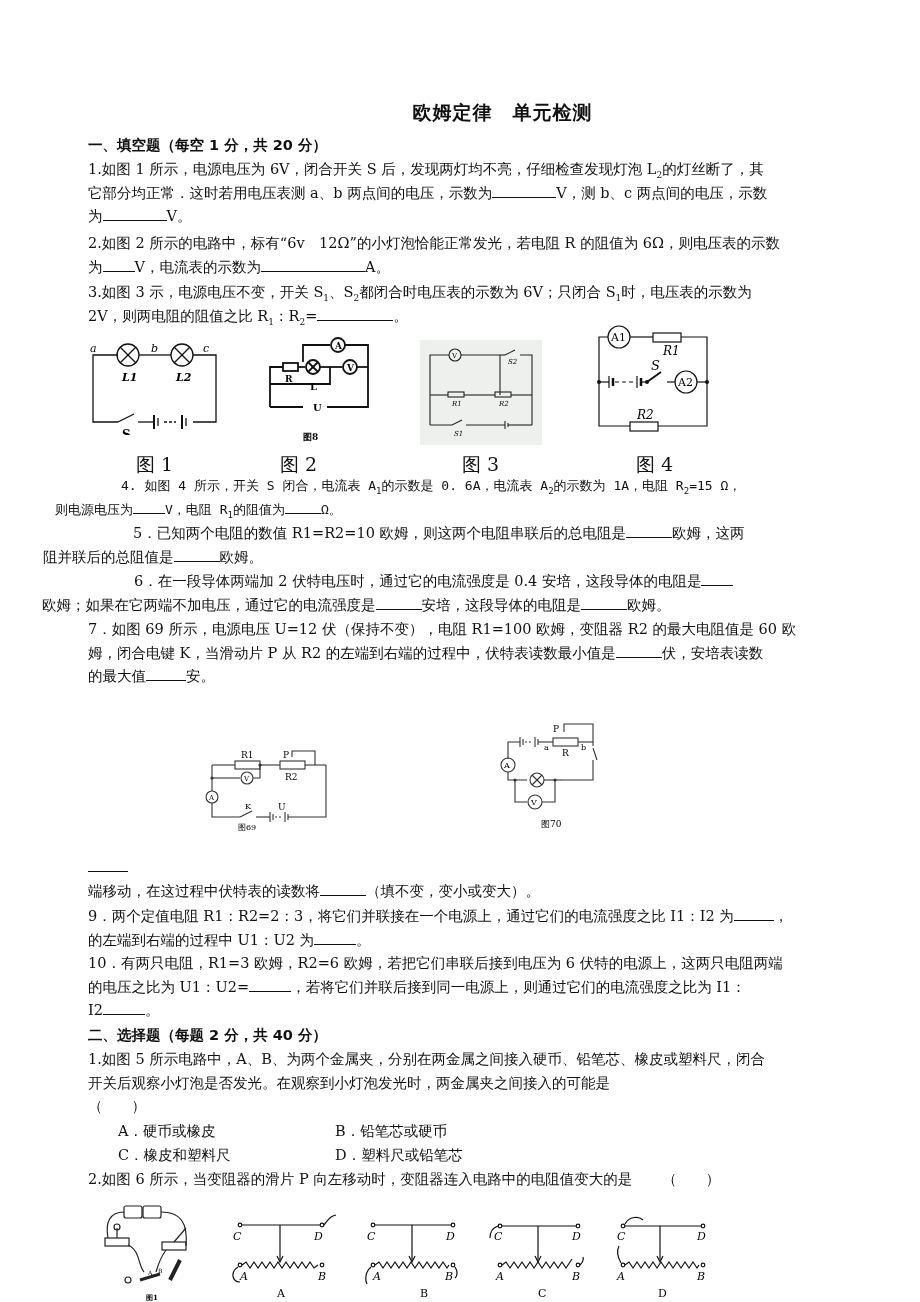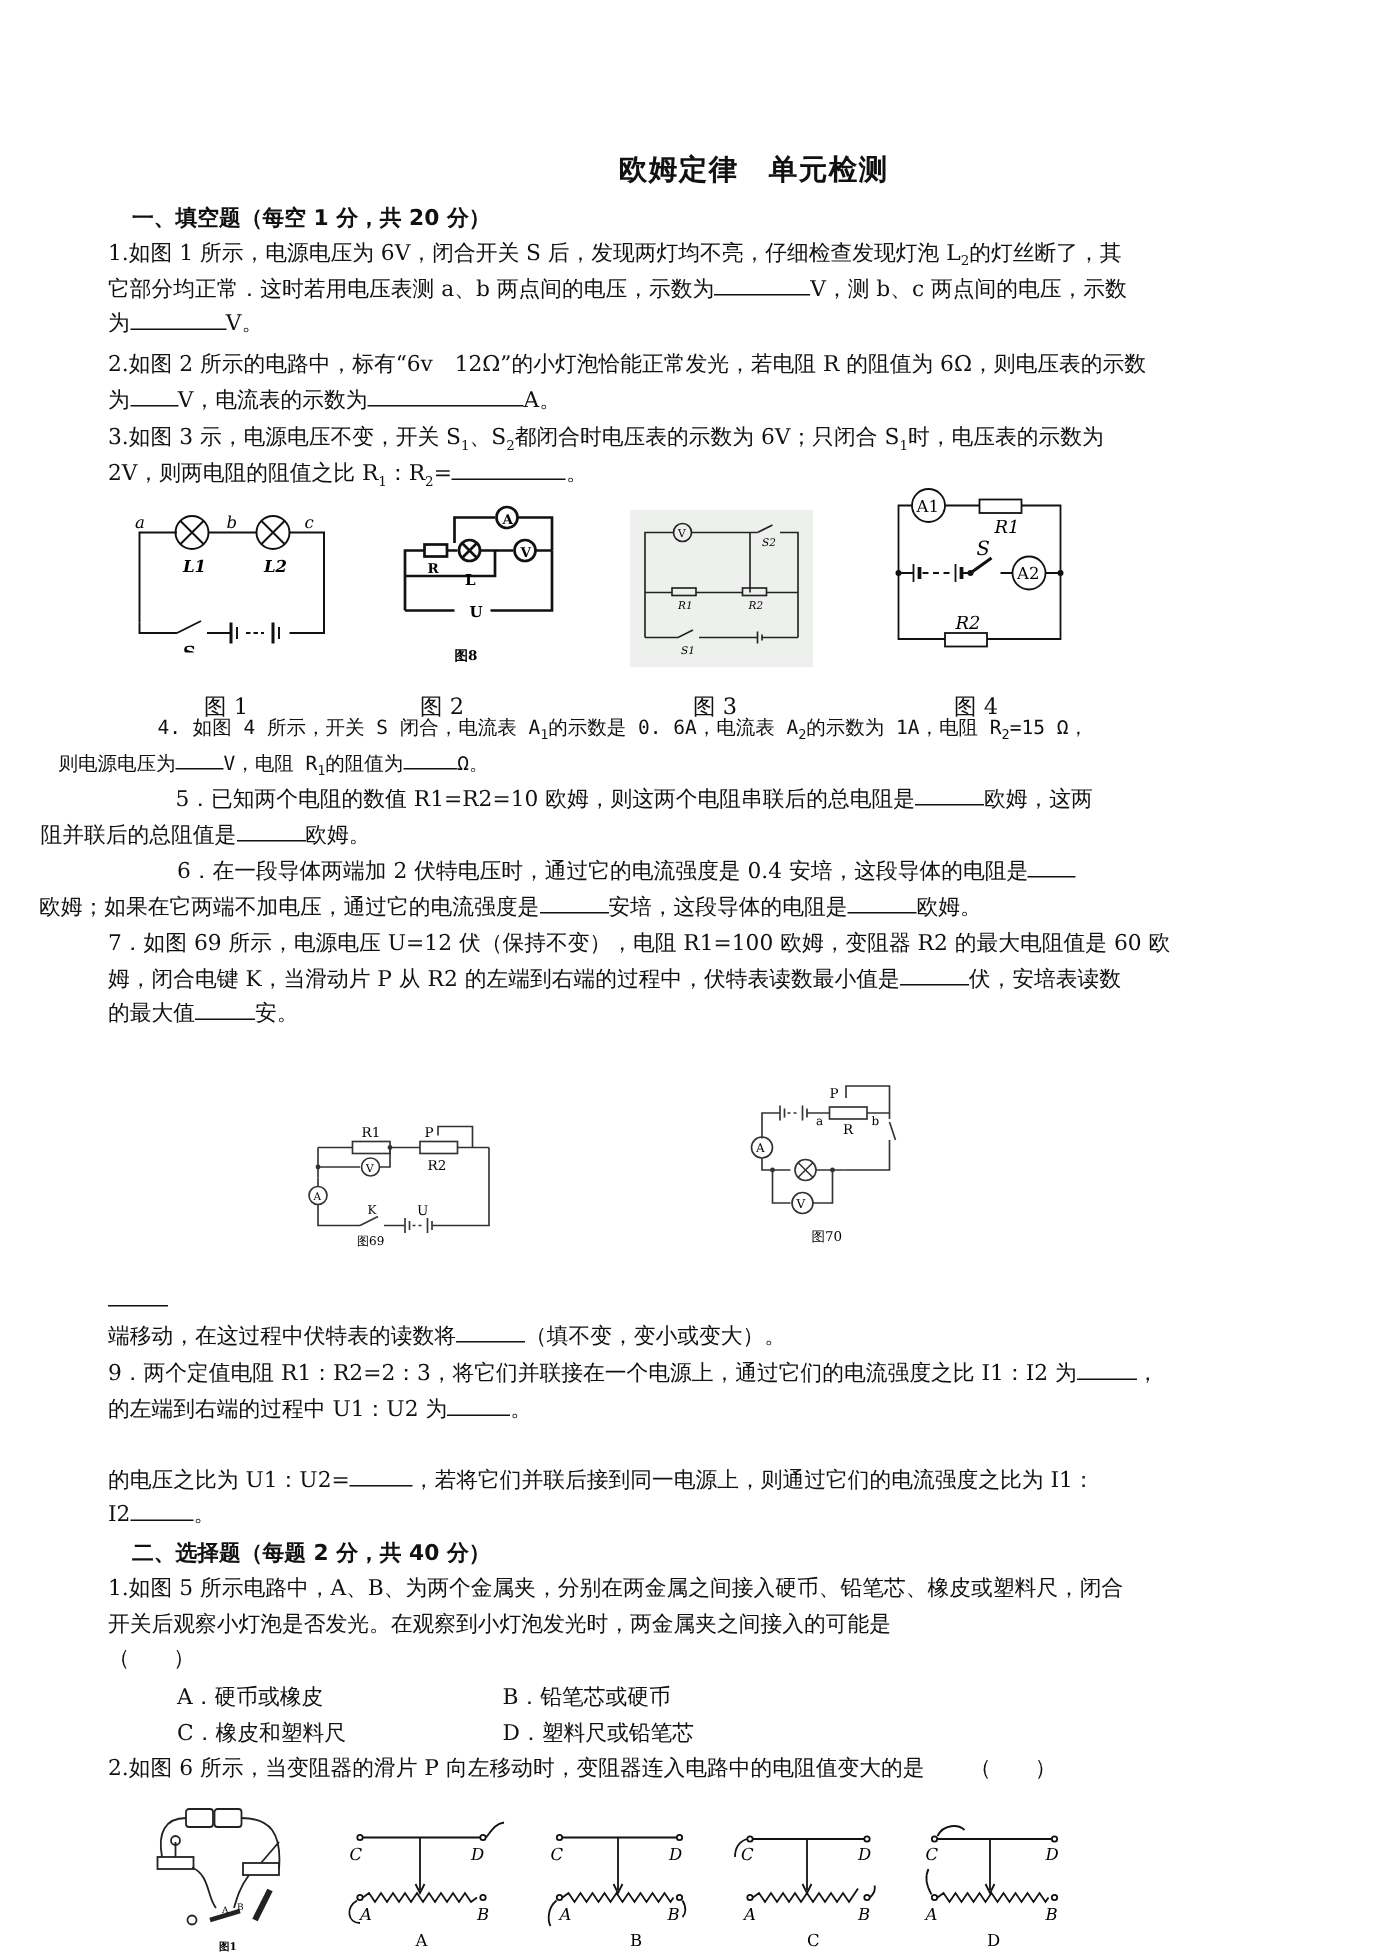--- a/index.html
+++ b/index.html
@@ -2,28 +2,28 @@
 <html><head>
 <meta charset="utf-8">
 <style>
   html, body { margin: 0; padding: 0; background: #ffffff; }
   body { width: 920px; height: 1302px; position: relative; overflow: hidden;
          font-family: "DejaVu Serif", "Liberation Serif", serif; color: #111; }
   .page { position: absolute; left: 0; top: 0; width: 920px; height: 1044px; }
   .title { position: absolute; top: 100px; left: 0; width: 1005px; text-align: center;
            font-size: 19px; font-weight: bold; letter-spacing: 1px; font-family: "DejaVu Sans", sans-serif; }
   .sec { position: absolute; left: 88px; font-size: 14.5px; font-weight: bold; font-family: "DejaVu Sans", sans-serif; }
-  .p { position: absolute; left: 72px; width: 745px; font-size: 14.5px; line-height: 23.5px; }
+  .p { position: absolute; left: 88px; width: 745px; font-size: 14.5px; line-height: 23.5px; }
   .ind1 { text-indent: 33px; }
   .ind2 { text-indent: 45px; }
   .ind3 { text-indent: 46px; }
   .blank { display: inline-block; border-bottom: 1px solid #111; height: 14px; vertical-align: baseline; }
   sub { font-size: 9px; line-height: 0; }
   .fig { position: absolute; }
-  .cap { position: absolute; font-size: 15px; margin-top: 10px; }
+  .cap { position: absolute; font-size: 19px; }
   .opt { position: absolute; font-size: 14.5px; }
   svg text { font-family: "DejaVu Serif", serif; }
 </style>
 </head>
 <body>
 
 <div class="page">
 
   <div class="title">欧姆定律　单元检测</div>
 
@@ -260,21 +260,21 @@
     <span class="blank" style="width:40px"></span><br>
     <span>端移动，在这过程中伏特表的读数将</span><span class="blank" style="width:46px"></span><span>（填不变，变小或变大）。</span>
   </div>
 
   <div class="p" style="top:905px;">
     <span>9．两个定值电阻 R1：R2=2：3，将它们并联接在一个电源上，通过它们的电流强度之比 I1：I2 为</span><span class="blank" style="width:40px"></span><span>，</span><br>
     <span>的左端到右端的过程中 U1：U2 为</span><span class="blank" style="width:42px"></span><span>。</span>
   </div>
 
   <div class="p" style="top:952px;">
-    <br>
+    <span>10．有两只电阻，R1=3 欧姆，R2=6 欧姆，若把它们串联后接到电压为 6 伏特的电源上，这两只电阻两端</span><br>
     <span>的电压之比为 U1：U2=</span><span class="blank" style="width:42px"></span><span>，若将它们并联后接到同一电源上，则通过它们的电流强度之比为 I1：</span><br>
     <span>I2</span><span class="blank" style="width:42px"></span><span>。</span>
   </div>
 
   <div class="sec" style="top:1026px;">二、选择题（每题 2 分，共 40 分）</div>
 
   <div class="p" style="top:1048px;">
     <span>1.如图 5 所示电路中，A、B、为两个金属夹，分别在两金属之间接入硬币、铅笔芯、橡皮或塑料尺，闭合</span><br>
     <span>开关后观察小灯泡是否发光。在观察到小灯泡发光时，两金属夹之间接入的可能是</span><br>
     <span>（　　）</span>

